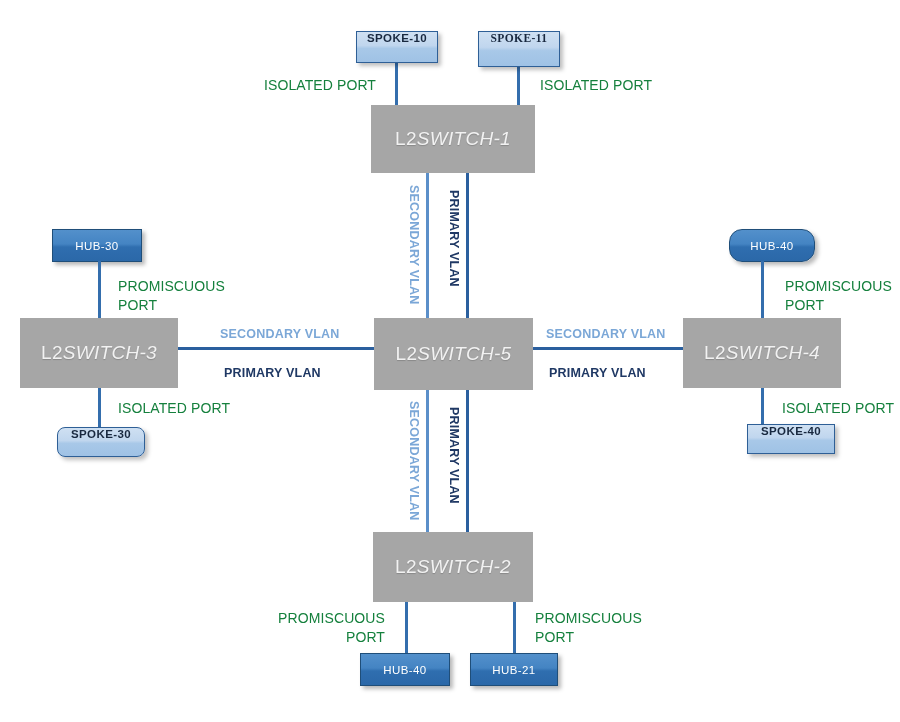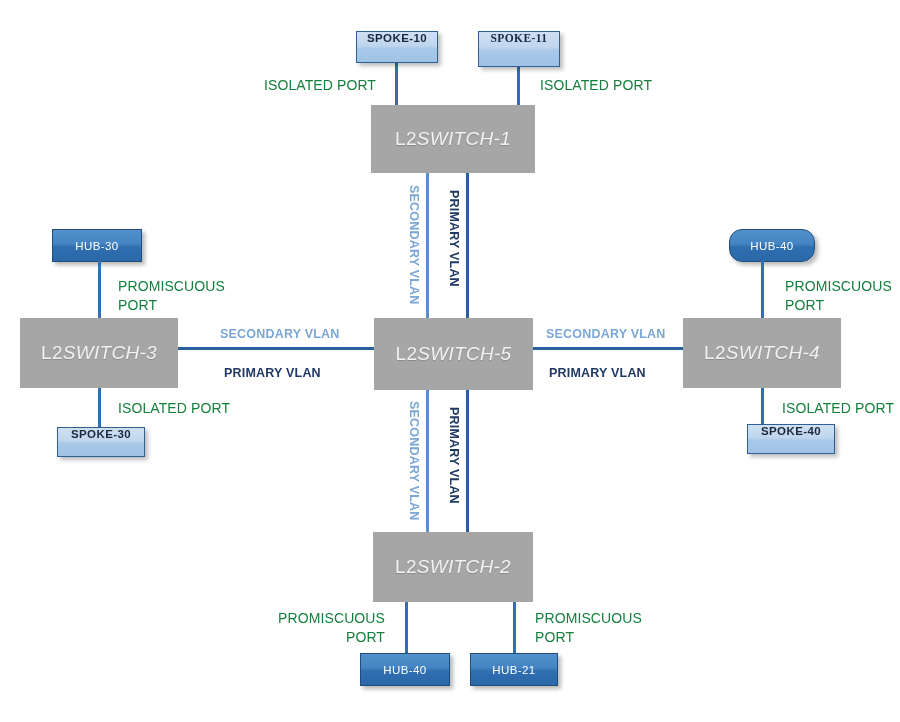--- a/index.html
+++ b/index.html
@@ -146,21 +146,21 @@
 
   <div class="switch" style="left:20px; top:318px; width:158px; height:70px;">
     <span class="l1">L2</span>
     <span class="l2">SWITCH-3</span>
   </div>
 
   <div class="line v" style="left:98px; top:388px; height:40px;"></div>
 
   <div class="port-label" style="left:118px; top:399px; width:140px;">ISOLATED PORT</div>
 
-  <div class="spoke" style="left:57px; top:427px; width:88px; height:30px;">
+  <div class="spoke" style="left:57px; top:427px; width:88px; height:30px;border-radius:8px;">
     <span>SPOKE-30</span>
   </div>
 
   <div class="line h secondary" style="left:178px; top:347px; width:196px;"></div>
   <div class="line h primary" style="left:178px; top:347px; width:196px;"></div>
 
   <div class="vlan sec" style="left:220px; top:327px;">SECONDARY VLAN</div>
   <div class="vlan pri" style="left:224px; top:366px;">PRIMARY VLAN</div>
 
   <div class="switch" style="left:374px; top:318px; width:159px; height:72px;">

